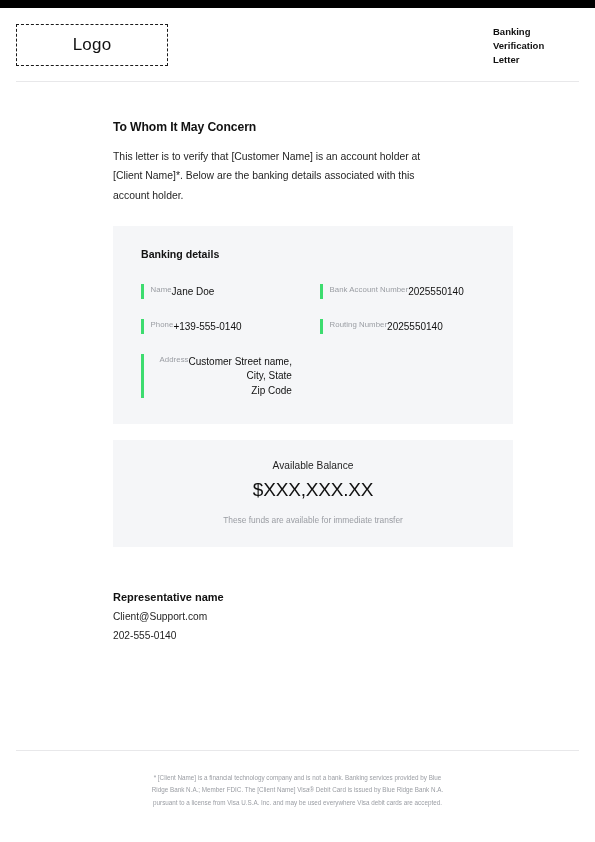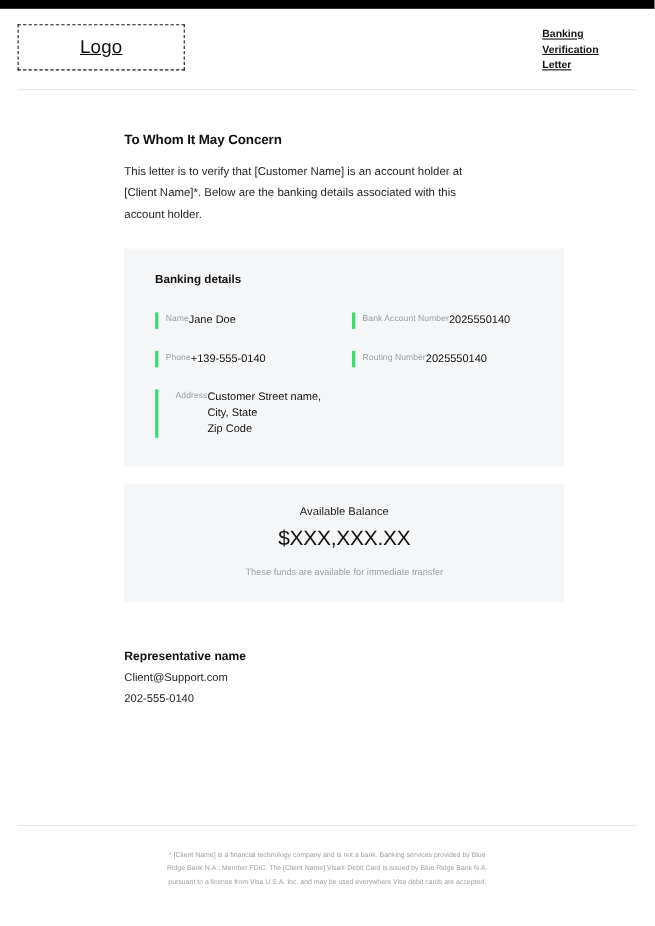--- a/index.html
+++ b/index.html
@@ -30,24 +30,23 @@
     position: absolute;
     top: 8px;
     left: 0;
     width: 595px;
     height: 834px;
   }
 
   
   .header {
     display: flex;
-    align-items: flex-start;
+    align-items: center;
     justify-content: space-between;
     padding: 14px 16px 0 16px;
-    text-decoration: underline;
   }
   .logo-box {
     width: 152px;
     height: 42px;
     border: 1px dashed #1a1a1a;
     display: flex;
     align-items: center;
     justify-content: center;
     box-sizing: border-box;
   }
@@ -146,20 +145,21 @@
     letter-spacing: 0.05px;
   }
   .field-value {
     font-size: 10px;
     color: #111111;
     line-height: 1.42;
     margin-top: 1px;
   }
   .field-value .addr-line {
     display: block;
+    text-align: right;
   }
   .field.address {
     grid-column: 1 / 2;
     gap: 16px;
   }
 
   
   .balance-card {
     margin-top: 16px;
     margin-left: 97px;

